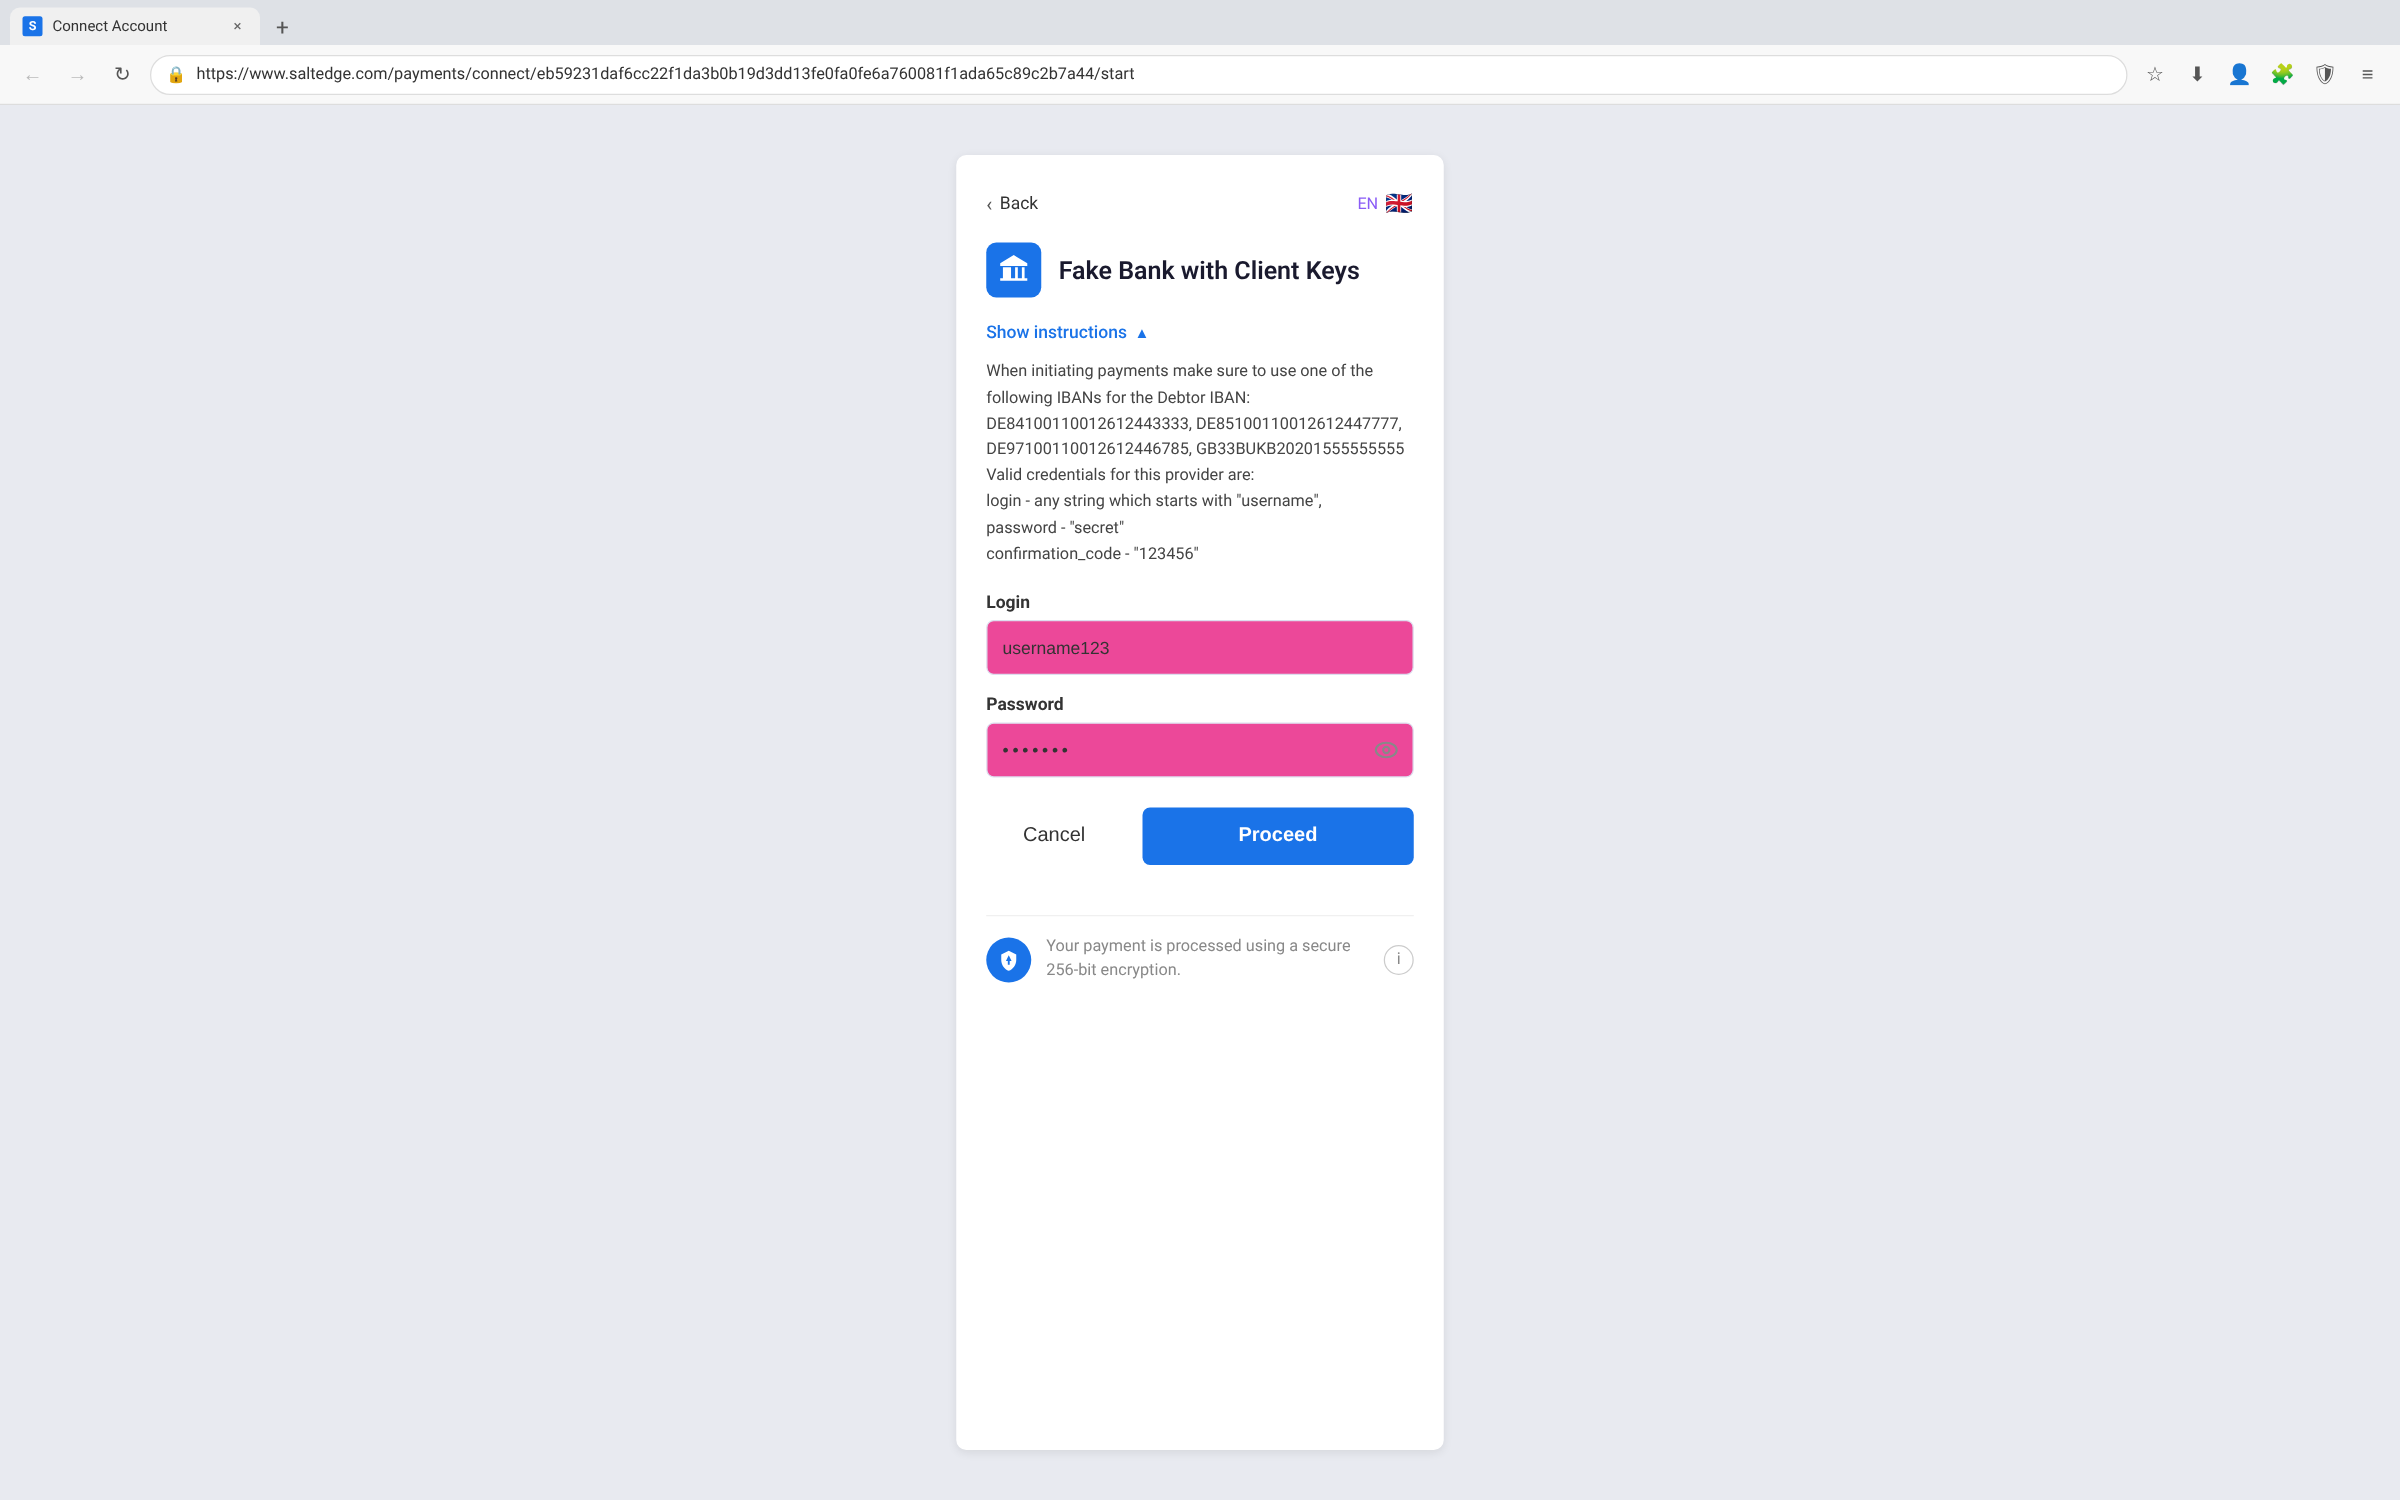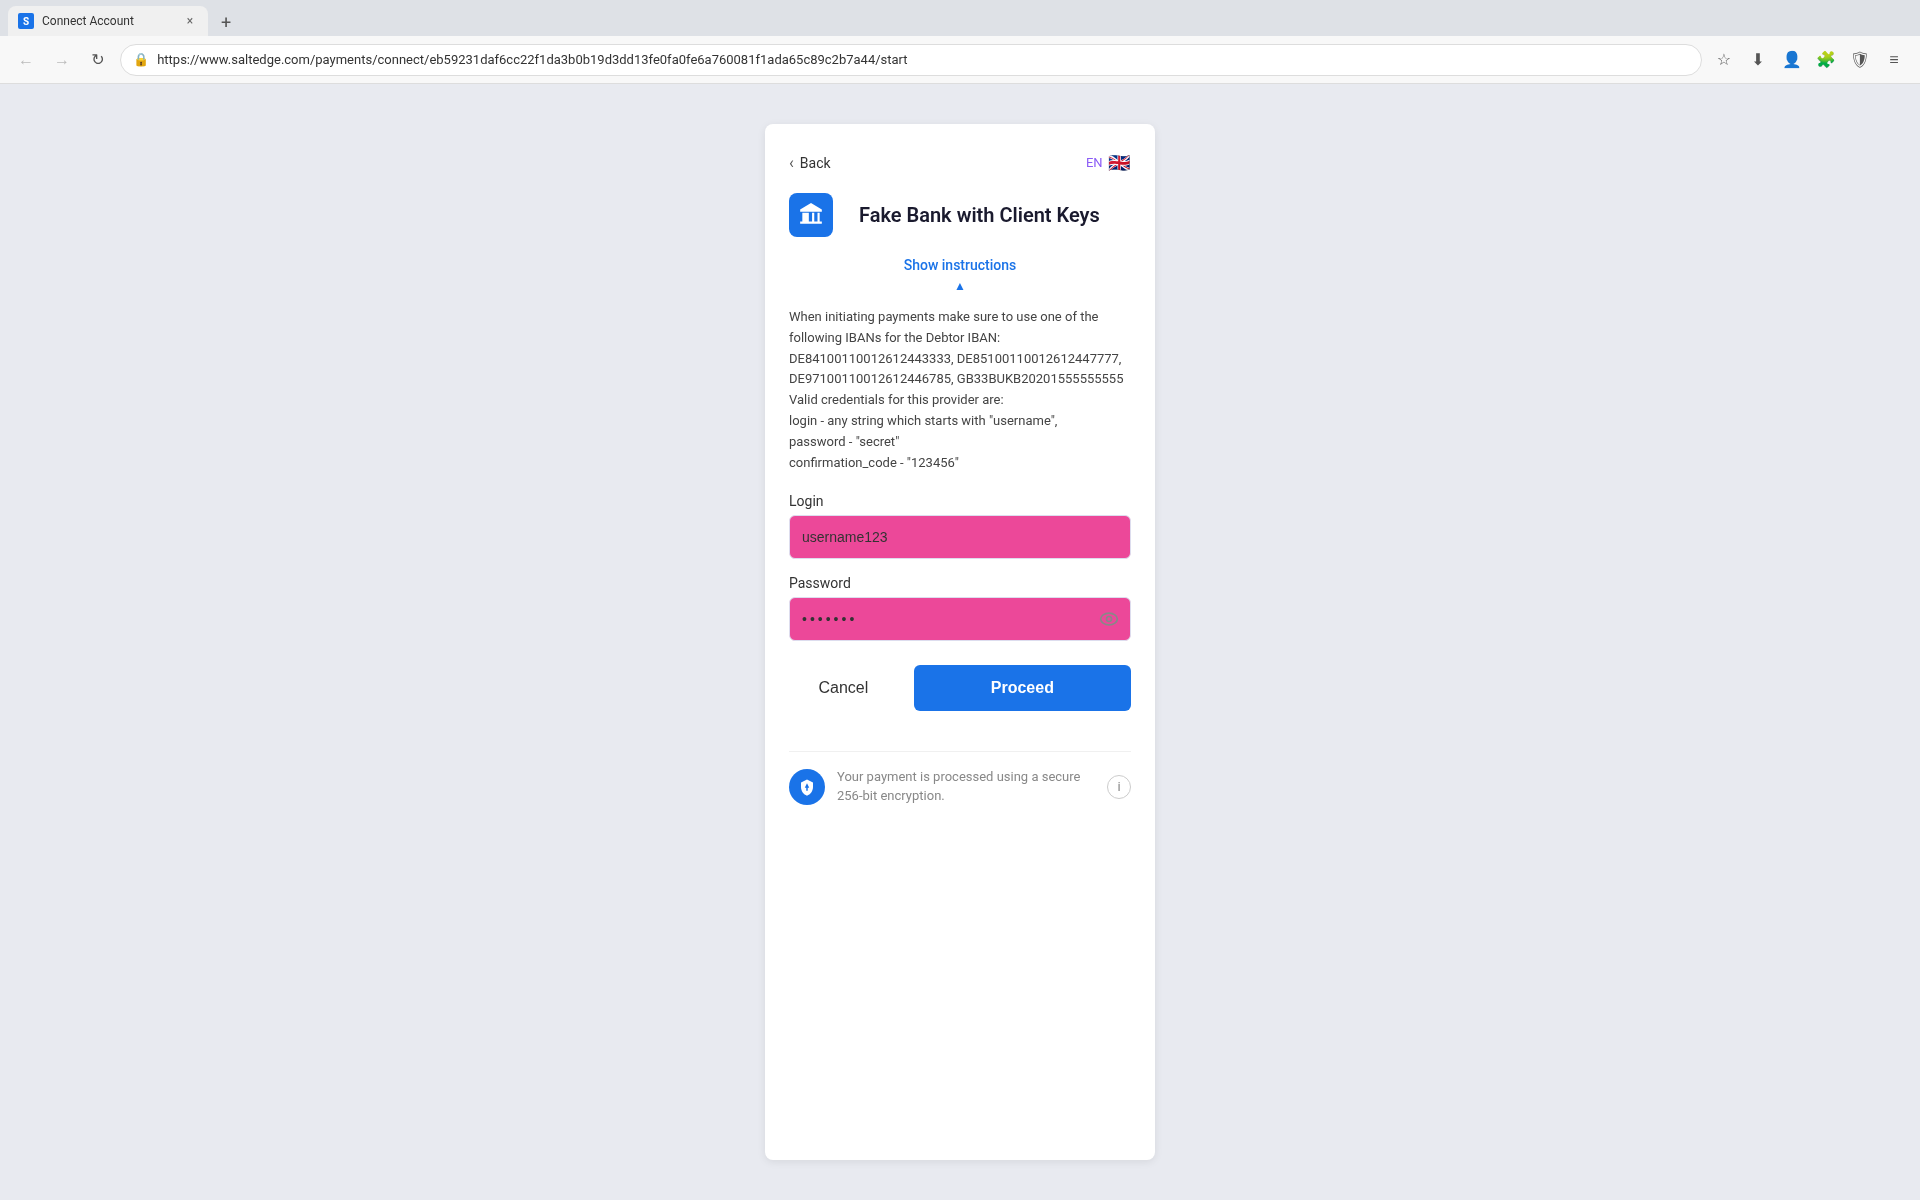--- a/index.html
+++ b/index.html
@@ -27,33 +27,33 @@
     
     .page-content { flex: 1; background: #e8eaf0; display: flex; justify-content: center; padding: 40px 20px; }
     .card { background: white; border-radius: 8px; width: 390px; padding: 28px 24px 24px; box-shadow: 0 2px 8px rgba(0,0,0,0.08); }
 
     .card-header { display: flex; justify-content: space-between; align-items: center; margin-bottom: 20px; }
     .back-link { display: flex; align-items: center; gap: 6px; color: #333; font-size: 14px; cursor: pointer; text-decoration: none; }
     .back-arrow { font-size: 16px; color: #555; }
     .lang-selector { display: flex; align-items: center; gap: 6px; font-size: 13px; color: #8b5cf6; cursor: pointer; }
     .flag { font-size: 18px; }
 
-    .bank-header { display: flex; align-items: center; gap: 26px; margin-bottom: 20px; }
+    .bank-header { display: flex; align-items: center; gap: 14px; margin-bottom: 20px; }
     .bank-icon { width: 44px; height: 44px; background: #1a73e8; border-radius: 8px; display: flex; align-items: center; justify-content: center; }
     .bank-icon svg { width: 26px; height: 26px; fill: white; }
     .bank-name { font-size: 20px; font-weight: 600; color: #1a1a2e; }
 
-    .instructions-toggle { display: flex; align-items: center; gap: 6px; margin-bottom: 14px; cursor: pointer; flex-direction: column; }
+    .instructions-toggle { display: flex; align-items: center; gap: 6px; margin-bottom: 14px; cursor: pointer; }
     .instructions-toggle-text { color: #1a73e8; font-size: 14px; font-weight: 500; }
     .instructions-toggle-arrow { color: #1a73e8; font-size: 12px; }
 
     .instructions-box { font-size: 13px; color: #444; line-height: 1.6; margin-bottom: 20px; }
 
     .form-group { margin-bottom: 16px; }
-    .form-label { font-size: 14px; color: #333; margin-bottom: 6px; display: block; font-weight: 400; }
+    .form-label { font-size: 14px; color: #333; margin-bottom: 6px; display: block; font-weight: 700; }
     .form-input { width: 100%; height: 44px; border: 1px solid #dde; border-radius: 6px; padding: 0 12px; font-size: 14px; color: #333; outline: none; background: #ec4899; }
     .password-wrapper { position: relative; }
     .password-wrapper .form-input { padding-right: 44px; letter-spacing: 3px; }
     .eye-btn { position: absolute; right: 12px; top: 50%; transform: translateY(-50%); background: none; border: none; cursor: pointer; color: #888; font-size: 18px; padding: 0; display: flex; align-items: center; }
 
     .form-actions { display: flex; gap: 16px; margin-top: 24px; }
     .cancel-btn { flex: 1; height: 46px; border: none; background: none; font-size: 16px; color: #333; cursor: pointer; border-radius: 6px; font-weight: 500; }
     .proceed-btn { flex: 2; height: 46px; border: none; background: #1a73e8; color: white; font-size: 16px; font-weight: 600; border-radius: 6px; cursor: pointer; text-align: center; }
 
     .security-footer { display: flex; align-items: center; gap: 12px; padding: 16px 0 4px; border-top: 1px solid #f0f0f0; margin-top: 40px; }

